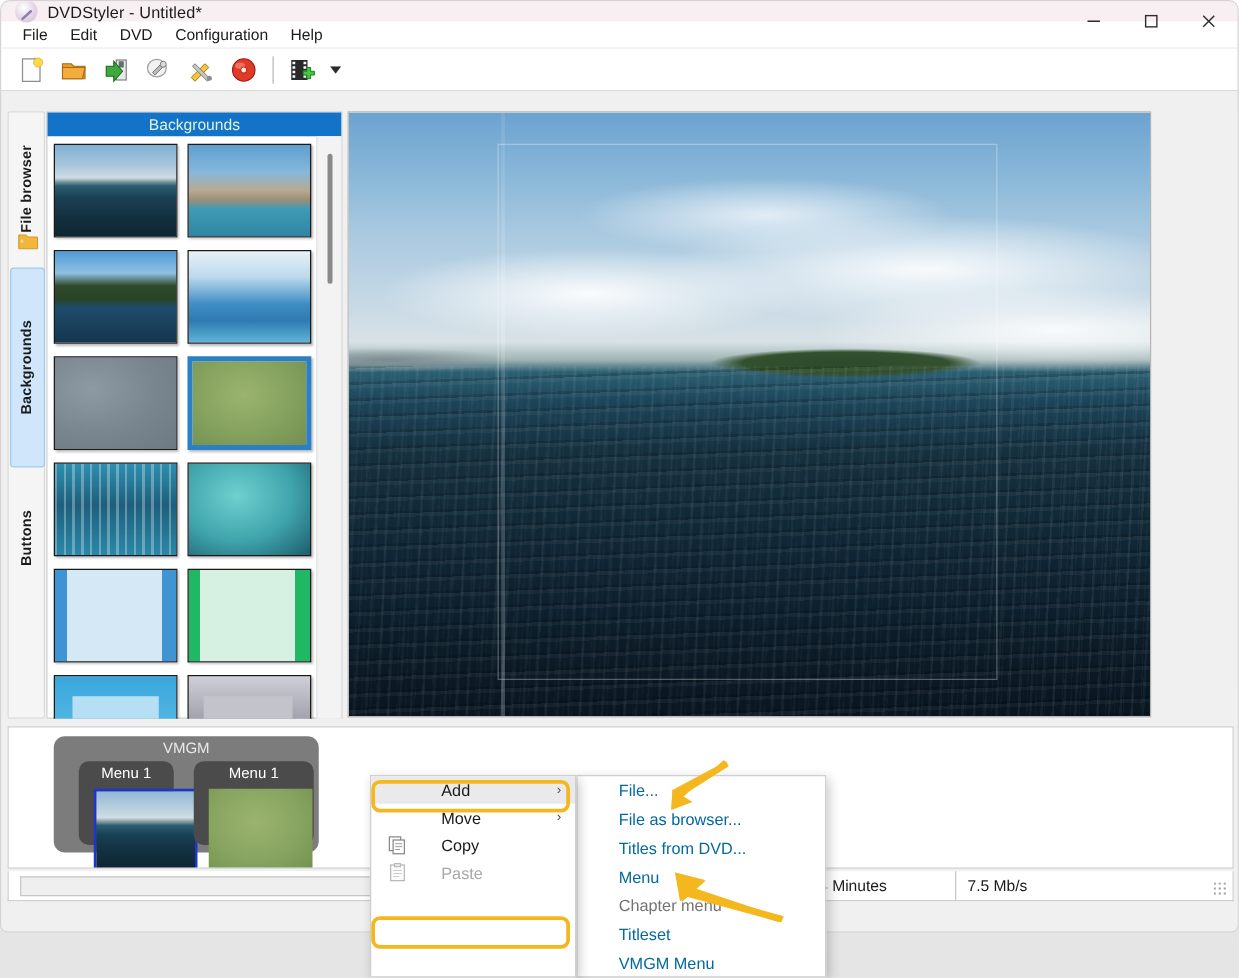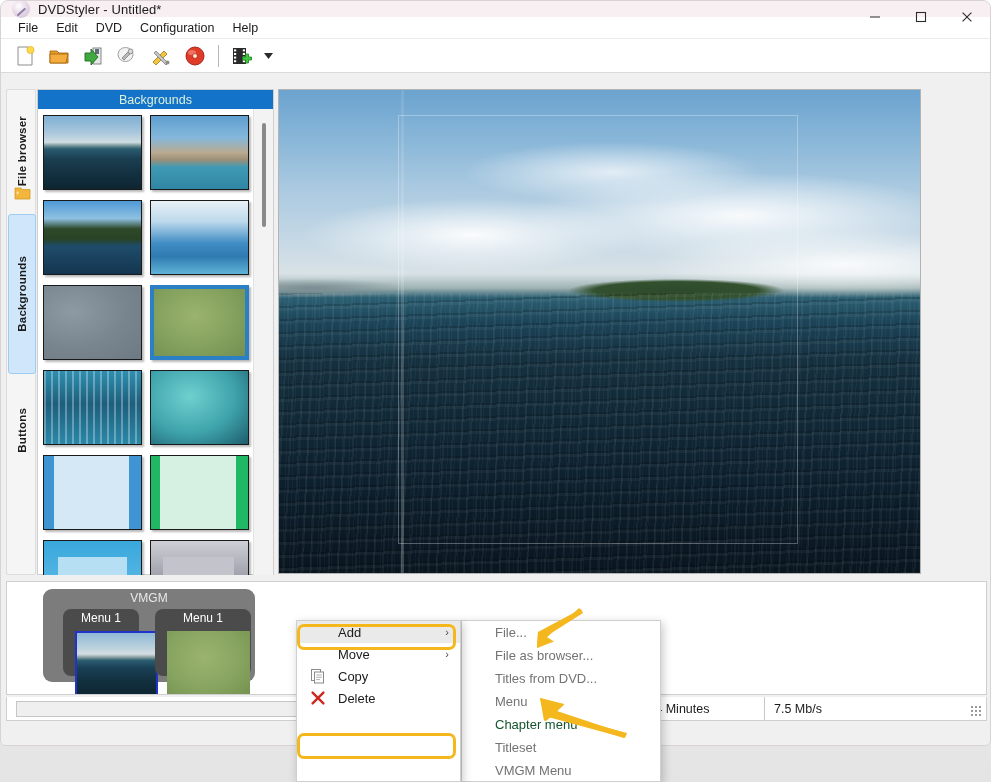--- a/index.html
+++ b/index.html
@@ -381,21 +381,21 @@
     box-shadow: 2px 3px 9px rgba(0,0,0,.22);
     z-index: 50;
   }
   .ctx-row {
     position: relative;
     height: 22px;
     display: flex;
     align-items: center;
     font-size: 13px;
     color: #1b1b1b;
-    padding-left: 41px;
+    padding-left: 56px;
   }
   .ctx-row.disabled { color: #a8a8a8; }
   .ctx-row.hover { background: #eaeaea; }
   .ctx-arrow {
     position: absolute;
     right: 11px; top: 50%;
     transform: translateY(-50%);
     font-size: 11px;
     color: #4a4a4a;
   }
@@ -413,24 +413,24 @@
     background: #ffffff;
     border: 1px solid #cfcfcf;
     box-shadow: 2px 3px 9px rgba(0,0,0,.22);
     z-index: 49;
   }
   .sub-row {
     height: 23px;
     display: flex;
     align-items: center;
     font-size: 13px;
-    color: #737373;
+    color: #0369a1;
     padding-left: 33px;
   }
-  .sub-row.disabled { color: #14532d; }
+  .sub-row.disabled { color: #737373; }
 
   
   .hl-box {
     position: absolute;
     border: 3px solid #F4B81E;
     border-radius: 7px;
     z-index: 60;
     pointer-events: none;
   }
   #hl-add { left: 297px; top: 624px; width: 159px; height: 26px; }
@@ -658,28 +658,33 @@
         <rect x="4.5" y="4" width="9" height="11" fill="#ffffff" stroke="#8a8a8a" stroke-width="1"></rect>
         <g stroke="#9a9a9a" stroke-width=".8">
             <line x1="6.2" y1="7" x2="11.8" y2="7"></line>
             <line x1="6.2" y1="9.3" x2="11.8" y2="9.3"></line>
             <line x1="6.2" y1="11.6" x2="10" y2="11.6"></line>
           </g>
       </svg>
     </span>
     <span>Copy</span>
   </div>
-  <div class="ctx-row">
+  <div class="ctx-row disabled">
     <span class="ctx-ico">
       <svg width="16" height="16" viewBox="0 0 16 16">
-        <line x1="2.6" y1="2.6" x2="13.4" y2="13.4" stroke="#cc2a1e" stroke-width="2.4" stroke-linecap="round"></line>
-        <line x1="13.4" y1="2.6" x2="2.6" y2="13.4" stroke="#cc2a1e" stroke-width="2.4" stroke-linecap="round"></line>
+        <rect x="2.5" y="2" width="11" height="12.5" fill="#fbfbfb" stroke="#b9b9b9" stroke-width="1"></rect>
+        <rect x="5.6" y="0.8" width="4.8" height="2.6" fill="#e6e6e6" stroke="#b9b9b9" stroke-width=".9"></rect>
+        <g stroke="#cccccc" stroke-width=".8">
+            <line x1="4.6" y1="6.4" x2="11.4" y2="6.4"></line>
+            <line x1="4.6" y1="8.8" x2="11.4" y2="8.8"></line>
+            <line x1="4.6" y1="11.2" x2="9.4" y2="11.2"></line>
+          </g>
       </svg>
     </span>
-    <span>Delete</span>
+    <span>Paste</span>
   </div>
 </div>
 
 <div id="ctx-submenu">
   <div class="sub-row">File...</div>
   <div class="sub-row">File as browser...</div>
   <div class="sub-row">Titles from DVD...</div>
   <div class="sub-row">Menu</div>
   <div class="sub-row disabled">Chapter menu</div>
   <div class="sub-row">Titleset</div>

